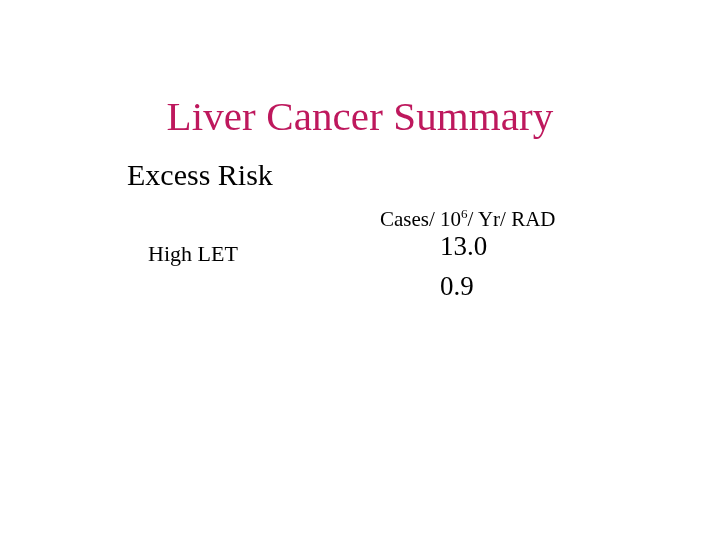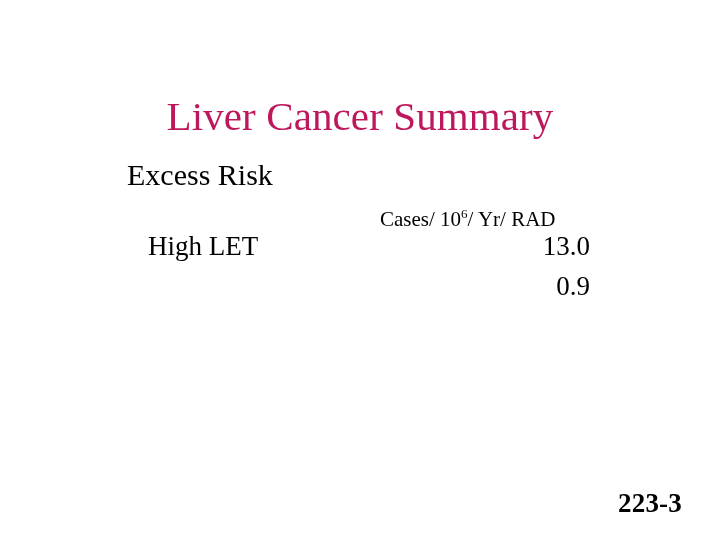--- a/index.html
+++ b/index.html
@@ -76,31 +76,31 @@
     top: 72px;
     width: 720px;
   }
   .data-row {
     position: relative;
     height: 40px;
   }
   .row-label {
     position: absolute;
     left: 148px;
-    top: 0;
-    font-size: 27px;
+    top: 8px;
+    font-size: 22px;
     line-height: 32px;
     white-space: nowrap;
   }
   .row-value {
     position: absolute;
     left: 440px;
     top: 0;
     width: 150px;
-    text-align: right;
+    text-align: left;
     font-size: 27px;
     line-height: 32px;
     white-space: nowrap;
   }
 
   
   #slide-footer {
     position: absolute;
     right: 38px;
     bottom: 22px;
@@ -132,15 +132,14 @@
         <span class="row-value">13.0</span>
       </div>
 
       <div class="data-row">
         <span class="row-value">0.9</span>
       </div>
 
     </div>
   </div>
 
-  <div id="slide-footer">223-3</div>
 
 </div>
 
 </body></html>

